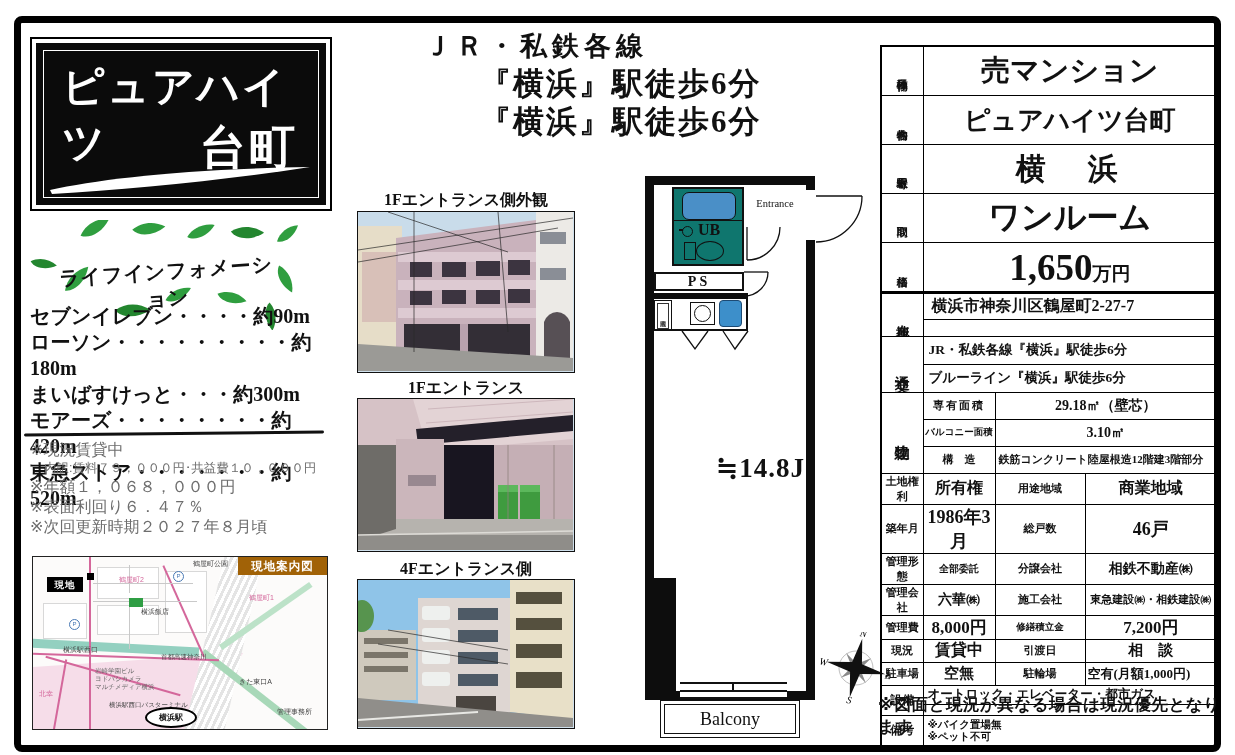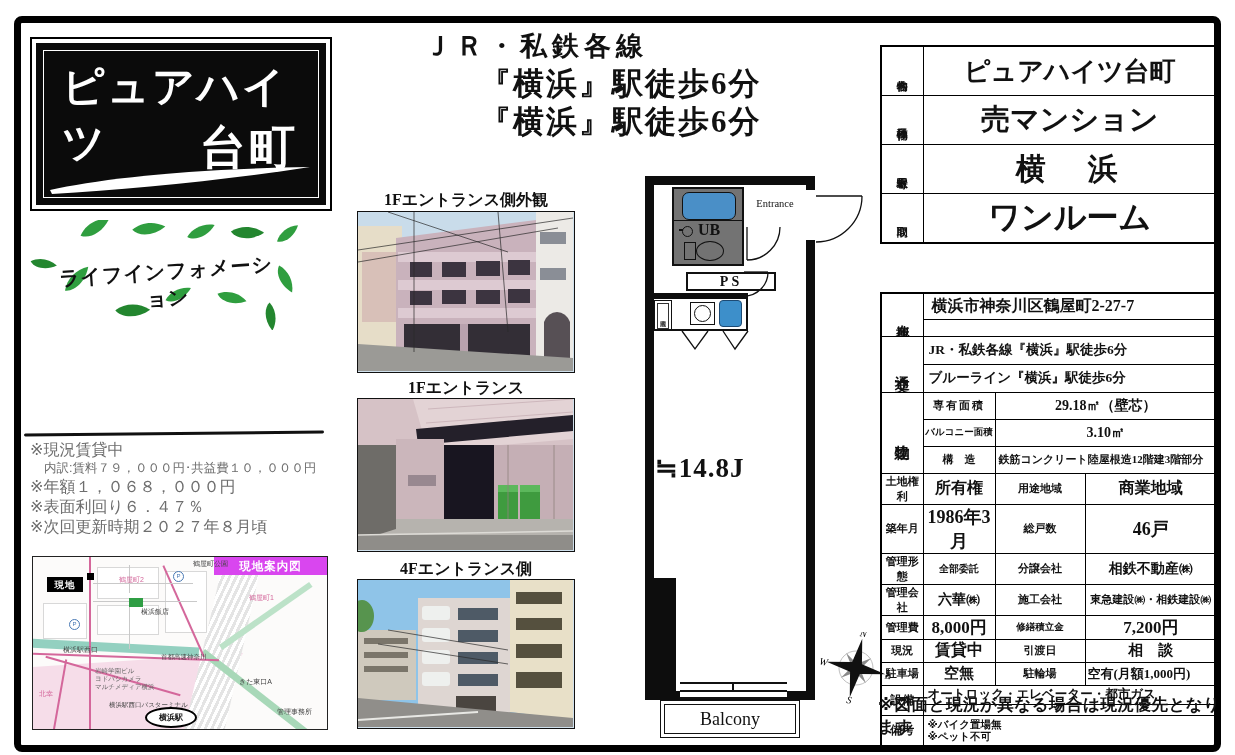--- a/index.html
+++ b/index.html
@@ -38,51 +38,51 @@
   .m-green1{left:172px;top:92px;width:130px;height:7px;background:#a8d8b8;transform:rotate(38deg);transform-origin:0 0;}
   .m-green2{left:186px;top:88px;width:110px;height:6px;background:#bce2c8;transform:rotate(-35deg);transform-origin:0 0;}
   .m-road{background:#d4679b;}
   .m-thin{background:#c9c9c9;}
   .m-block{border:0.8px solid #d8d8d8;background:#fff;}
   .m-green-bldg{left:96px;top:36px;width:14px;height:14px;background:#2f9e44;box-shadow:inset 0 5px 0 #fff, inset 0 8px 0 #2f9e44;}
   .m-label{font-size:7px;color:#444;white-space:nowrap;}
   .m-town{color:#d4679b;}
   .m-site{left:14px;top:20px;width:36px;height:15px;background:#000;color:#fff;font-size:9.5px;font-weight:bold;text-align:center;line-height:15px;letter-spacing:1px;}
   .m-site-dot{left:54px;top:16px;width:7px;height:7px;background:#000;}
-  .m-title{right:0;top:0;width:113px;height:18px;background:#d946ef;color:#fff;font-size:11.5px;font-weight:bold;text-align:center;line-height:18px;letter-spacing:1px;}
+  .m-title{right:0;top:0;width:89px;height:18px;background:#a16207;color:#fff;font-size:11.5px;font-weight:bold;text-align:center;line-height:18px;letter-spacing:1px;}
   .m-station{left:112px;top:150px;width:48px;height:17px;border:2.5px solid #000;border-radius:50%;background:#fff;font-size:8px;font-weight:bold;text-align:center;line-height:17px;}
   .m-p{width:9px;height:9px;border:1px solid #4a7ab5;border-radius:50%;color:#4a7ab5;font-size:6px;text-align:center;line-height:9px;}
 
   
   .ph-cap{width:218px;text-align:center;font-size:16px;font-weight:bold;}
   .photo{width:218px;border:1.5px solid #111;box-sizing:border-box;overflow:hidden;background:#cfe0ec;}
   .photo svg{display:block;}
 
   
   .plan{left:645px;top:176px;width:170px;height:524px;border:9px solid #0d0d0d;background:#fff;box-sizing:border-box;}
-  .ub{left:672px;top:187px;width:72px;height:79px;border:2.5px solid #111;background:#737373;box-sizing:border-box;}
+  .ub{left:672px;top:187px;width:72px;height:79px;border:2.5px solid #111;background:#0f766e;box-sizing:border-box;}
   .tub{position:absolute;left:8px;top:3px;width:52px;height:26px;background:#4a8fc7;border:1.5px solid #111;border-radius:7px;}
   .ub-mid{position:absolute;left:0;top:31px;width:100%;height:20px;border-top:1.2px solid #111;}
   .ub-txt{position:absolute;left:24px;top:0px;font-size:16px;font-weight:bold;}
   .faucet{position:absolute;left:8px;top:5px;width:9px;height:9px;border:1.2px solid #111;border-radius:50%;}
   .faucet:before{content:"";position:absolute;left:-4px;top:2px;width:4px;height:2px;background:#111;}
   .toilet-tank{position:absolute;left:10px;bottom:4px;width:10px;height:16px;border:1.2px solid #111;}
   .toilet-bowl{position:absolute;left:22px;bottom:3px;width:26px;height:18px;border:1.2px solid #111;border-radius:50%;}
   .entrance-lbl{left:744px;top:198px;width:62px;text-align:center;font-size:10.5px;}
   .wall-gap-right{left:806px;top:190px;width:9px;height:50px;background:#fff;}
-  .ps{left:686px;top:272px;width:90px;height:19px;border:2px solid #111;box-sizing:border-box;text-align:center;font-size:14px;font-weight:bold;line-height:15px;letter-spacing:3px;}
+  .ps{left:654px;top:272px;width:90px;height:19px;border:2px solid #111;box-sizing:border-box;text-align:center;font-size:14px;font-weight:bold;line-height:15px;letter-spacing:3px;}
   .k-wall-top{left:654px;top:293px;width:94px;height:6px;background:#0d0d0d;}
   .washer{left:654px;top:300px;width:18px;height:30px;border:1.5px solid #111;box-sizing:border-box;}
   .washer span{display:block;margin:2px auto 0;width:10px;height:24px;border:0.8px solid #333;writing-mode:vertical-rl;text-orientation:upright;font-size:6px;line-height:10px;color:#333;text-align:center;}
   .stove{left:690px;top:302px;width:25px;height:23px;border:1.5px solid #111;box-sizing:border-box;}
   .stove i{position:absolute;left:3px;top:2px;width:15px;height:15px;border:1.3px solid #111;border-radius:50%;}
   .sink{left:719px;top:300px;width:23px;height:27px;background:#3d8fca;border:1px solid #1d4a73;border-radius:4px;box-sizing:border-box;}
   .k-line-bottom{left:654px;top:329px;width:94px;height:2px;background:#111;}
   .k-line-right{left:746px;top:299px;width:2px;height:32px;background:#111;}
-  .room-size{left:655px;top:452px;width:150px;text-align:left;font-size:27px;font-weight:bold;letter-spacing:1px;font-family:Liberation Serif, serif;}
+  .room-size{left:655px;top:452px;width:150px;text-align:right;font-size:27px;font-weight:bold;letter-spacing:1px;}
   .pillar{left:645px;top:578px;width:31px;height:122px;background:#0d0d0d;}
   .window{left:680px;top:682px;width:107px;height:17px;background:#fff;border-top:2px solid #111;border-bottom:2px solid #111;box-sizing:border-box;}
   .window i{position:absolute;left:0;top:6px;width:100%;height:1.5px;background:#111;}
   .window b{position:absolute;left:52px;top:0;width:1.5px;height:7px;background:#111;}
   .balcony{left:660px;top:700px;width:140px;height:38px;border:1.5px solid #111;outline:1px solid #111;outline-offset:-5px;box-sizing:border-box;text-align:center;font-size:18px;line-height:36px;}
   .plan-overlay{left:640px;top:170px;pointer-events:none;}
   .compass{left:820px;top:632px;}
 
   
   table{border-collapse:collapse;table-layout:fixed;}
@@ -131,20 +131,27 @@
       <path d="M0,10 C7,1 20,-3 32,1 C23,12 8,16 0,10 Z" transform="translate(8,34) rotate(25) scale(0.8)" fill="#23862f"></path>
       <path d="M0,10 C7,1 20,-3 32,1 C23,12 8,16 0,10 Z" transform="translate(262,44) rotate(80) scale(0.9)"></path>
       <path d="M0,10 C7,1 20,-3 32,1 C23,12 8,16 0,10 Z" transform="translate(34,62) rotate(-30)"></path>
       <path d="M0,10 C7,1 20,-3 32,1 C23,12 8,16 0,10 Z" transform="translate(92,80) rotate(15) scale(1.05)" fill="#23862f"></path>
       <path d="M0,10 C7,1 20,-3 32,1 C23,12 8,16 0,10 Z" transform="translate(138,72) rotate(-10) scale(0.85)"></path>
       <path d="M0,10 C7,1 20,-3 32,1 C23,12 8,16 0,10 Z" transform="translate(196,66) rotate(30) scale(0.9)"></path>
       <path d="M0,10 C7,1 20,-3 32,1 C23,12 8,16 0,10 Z" transform="translate(252,84) rotate(100) scale(0.85)" fill="#23862f"></path>
     </g>
   </svg>
   <div class="abs life-title">ライフインフォメーション</div>
+  <div class="abs life-items serif">
+    <div>セブンイレブン・・・・約90m</div>
+    <div>ローソン・・・・・・・・・約180m</div>
+    <div>まいばすけっと・・・約300m</div>
+    <div>モアーズ・・・・・・・・約420m</div>
+    <div>東急ストア・・・・・・・約520m</div>
+  </div>
   <div class="abs life-underline"></div>
 
   <div class="abs notes">
     <div>※現況賃貸中</div>
     <div class="small">内訳:賃料７９，０００円･共益費１０，０００円</div>
     <div>※年額１，０６８，０００円</div>
     <div>※表面利回り６．４７％</div>
     <div>※次回更新時期２０２７年８月頃</div>
   </div>
 
@@ -355,34 +362,40 @@
     </g>
   </svg>
 
   <table class="abs t1">
     <colgroup>
         <col style="width:42px">
         <col style="width:294px">
       </colgroup>
     <tbody>
         <tr>
+      <td class="vlab">物件種目</td>
+      <td class="val serif" style="font-size:29px">売マンション</td>
+    </tr>
+    <tr>
       <td class="vlab">物件名</td>
       <td class="val serif" style="font-size:26px">ピュアハイツ台町</td>
-    </tr>
-    <tr>
-      <td class="vlab">物件種目</td>
-      <td class="val serif" style="font-size:29px">売マンション</td>
     </tr>
     <tr>
       <td class="vlab">最寄駅</td>
       <td class="val serif" style="font-size:30px;letter-spacing:6px">横　浜</td>
     </tr>
     <tr>
       <td class="vlab">間取</td>
       <td class="val serif" style="font-size:32px">ワンルーム</td>
+    </tr>
+    <tr>
+      <td class="vlab">価格</td>
+      <td class="val serif">
+        <span style="font-size:37px">1,650</span><span style="font-size:19px">万円</span>
+      </td>
     </tr>
   </tbody>
     </table>
 
   <table class="abs t2">
     <colgroup>
         <col style="width:42px">
         <col style="width:72px">
         <col style="width:44px">
         <col style="width:46px">

